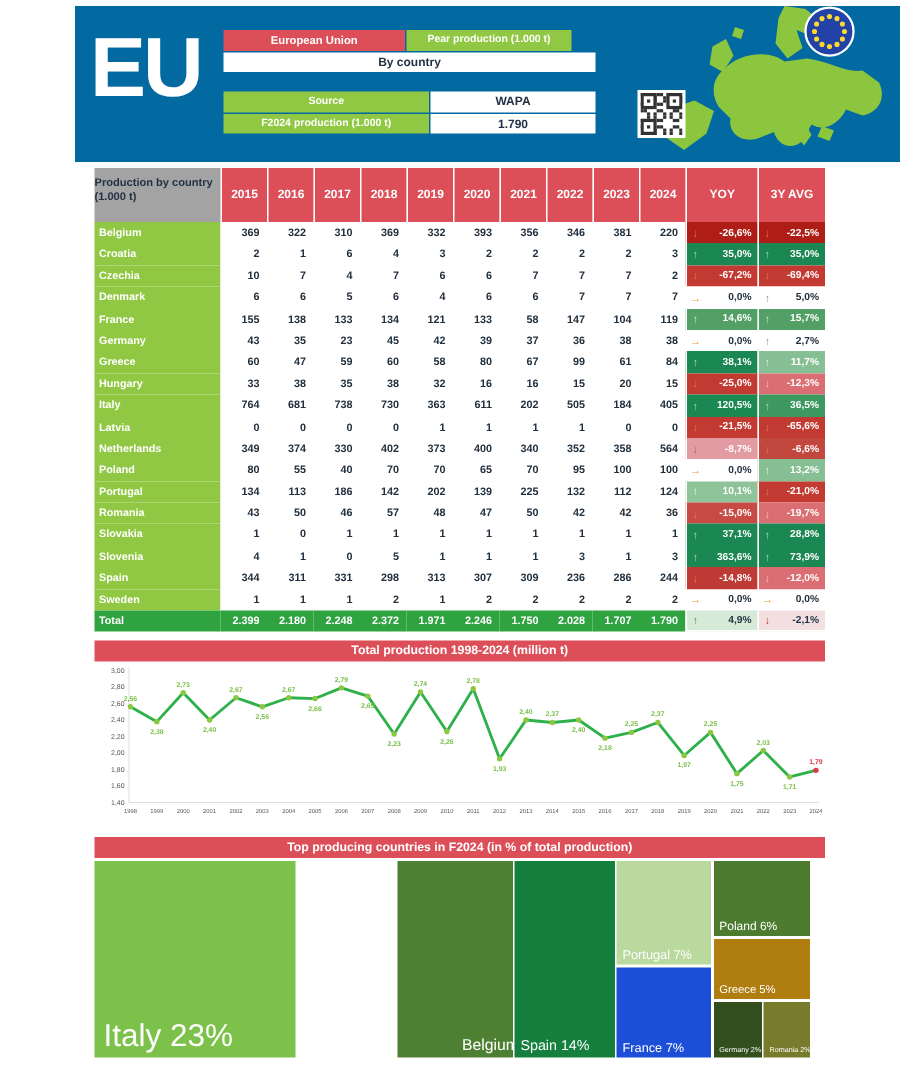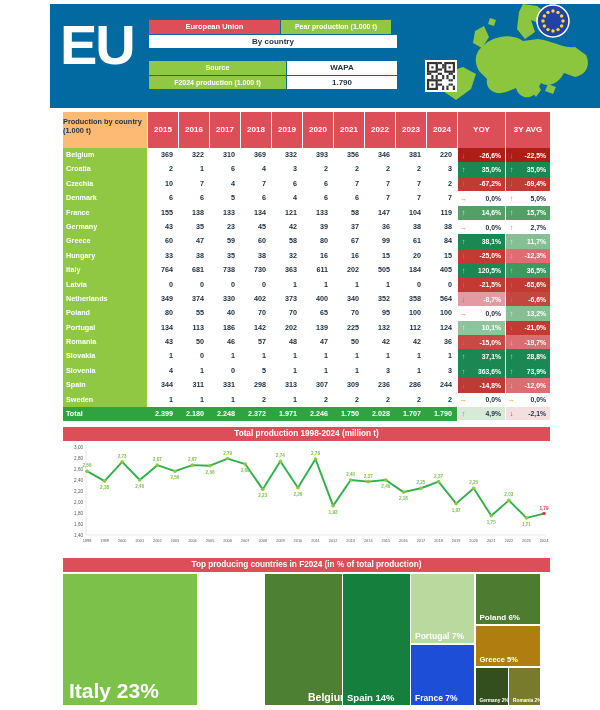--- a/index.html
+++ b/index.html
@@ -3,51 +3,51 @@
 <meta charset="utf-8">
 <style>
   html,body{margin:0;padding:0;}
   body{width:600px;height:710px;position:relative;background:#fff;font-family:"Liberation Sans",sans-serif;overflow:hidden;}
   
   .banner{position:absolute;left:50px;top:4px;width:550px;height:104px;background:#0369a1;overflow:hidden;}
   .eu-code{position:absolute;left:10px;top:8px;font-size:56px;font-weight:bold;color:#fff;letter-spacing:-2px;z-index:3;}
   .info-box{position:absolute;left:99px;top:16px;width:248px;z-index:3;}
   .info-row{display:flex;margin-bottom:1px;}
   .cell{box-sizing:border-box;text-align:center;font-weight:bold;}
-  .c-red{background:#DC4F59;color:#fff;font-size:7.5px;line-height:13.5px;height:13.5px;width:131px;margin-right:1px;}
+  .c-red{background:#DC4F59;color:#fff;font-size:7.5px;line-height:13.5px;height:13.5px;width:121px;margin-right:1px;}
   .c-lgreen{background:#90C844;color:#fff;font-size:7px;line-height:13.5px;height:13.5px;width:110px;}
   .c-wide-white{background:#fff;color:#1F3044;font-size:8px;line-height:13.5px;height:13.5px;width:248px;}
   .c-label{background:#90C844;color:#fff;font-size:7px;line-height:13.5px;height:13.5px;width:137px;margin-right:1px;}
   .c-value{background:#fff;color:#1F3044;font-size:8px;line-height:13.5px;height:13.5px;width:110px;}
   .gap{height:12px;}
   .qr{position:absolute;left:375px;top:56px;width:32px;height:32px;background:#fff;z-index:3;padding:2px;box-sizing:border-box;}
   .map-wrap{position:absolute;right:0;top:0;width:180px;height:104px;z-index:1;}
   
   .table{position:absolute;left:63px;top:112px;width:487px;}
   .t-row{display:grid;grid-template-columns:84px repeat(10,31px) 48px 45px;}
-  .th-label{background:#fdba74;color:#1F3044;font-size:7.4px;font-weight:bold;line-height:1.25;padding-top:5px;}
+  .th-label{background:#a3a3a3;color:#1F3044;font-size:7.4px;font-weight:bold;line-height:1.25;padding-top:5px;}
   .th{background:#DC4F59;color:#fff;font-size:8px;font-weight:bold;text-align:center;line-height:36px;height:36px;border-left:1px solid #fff;box-sizing:border-box;}
   .hdr{height:36px;}
   .r{height:14.4px;}
   .r .lbl{background:#90C844;color:#fff;font-size:7.2px;font-weight:bold;line-height:14.4px;padding-left:3px;border-bottom:1px solid #fff;box-sizing:border-box;white-space:nowrap;overflow:hidden;}
   .r .val{background:#fff;color:#22303E;font-size:7.2px;font-weight:bold;text-align:right;line-height:14.4px;padding-right:5px;border-bottom:1px solid #F3F3F3;box-sizing:border-box;}
   .r.total .lbl,.r.total .val{background:#2FA340;color:#fff;border-bottom:none;}
   .ind{display:flex;align-items:center;font-size:6.8px;font-weight:bold;border-left:1px solid #fff;border-bottom:1px solid #fff;box-sizing:border-box;}
   .ind .arr{width:11px;text-align:center;font-size:7.5px;}
   .ind .pct{flex:1;text-align:right;padding-right:4px;}
   
   .bar{position:absolute;left:63px;width:487px;height:13.5px;background:#DC4F59;color:#fff;font-size:8.2px;font-weight:bold;text-align:center;line-height:13.5px;}
   .bar1{top:427px;}
   .bar2{top:558px;}
   
   .chart{position:absolute;left:63px;top:441px;width:487px;height:114px;}
   
   .treemap{position:absolute;left:63px;top:574px;width:477px;height:131px;}
   .tile{position:absolute;box-sizing:border-box;}
-  .tile .tl{position:absolute;left:4px;bottom:2px;color:#fff;font-weight:bold;white-space:nowrap;}
+  .tile .tl{position:absolute;left:4px;bottom:2px;color:#fff;font-weight:normal;white-space:nowrap;}
 </style>
 </head>
 <body>
 
 <div class="banner">
   <div class="map-wrap">
     <svg width="180" height="104" viewBox="0 0 180 104">
       <g fill="#8CC63E">
         <path d="M103,0 L117,2 L127,10 L121,20 L111,16 L115,28 L105,35 L97,25 L99,8 Z"></path>
         <path d="M55,27 L64,22 L69,33 L62,44 L53,39 Z"></path>

